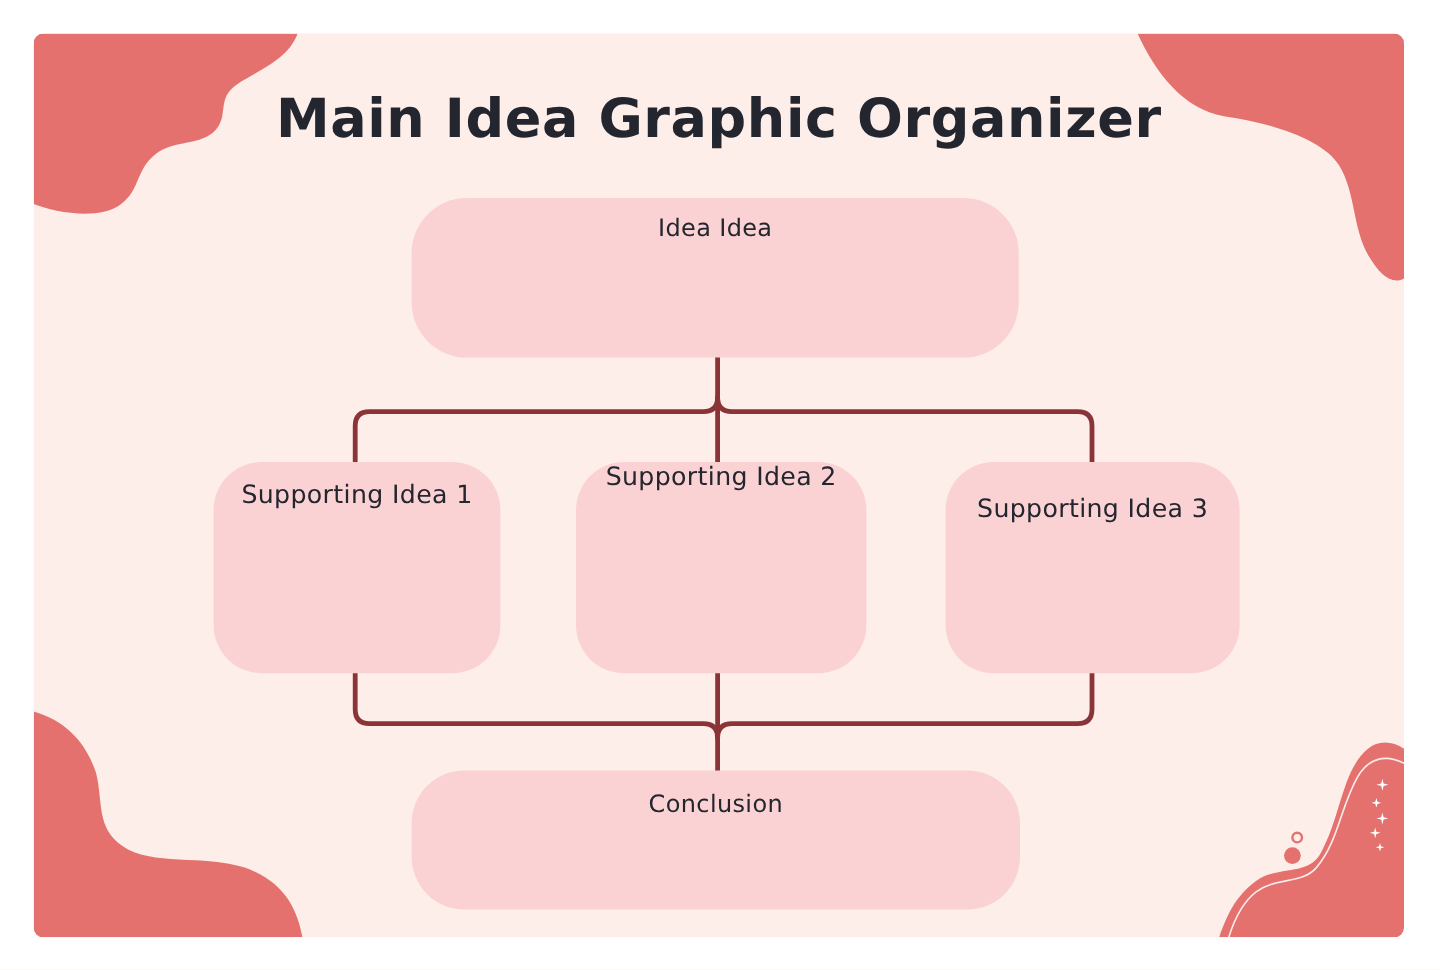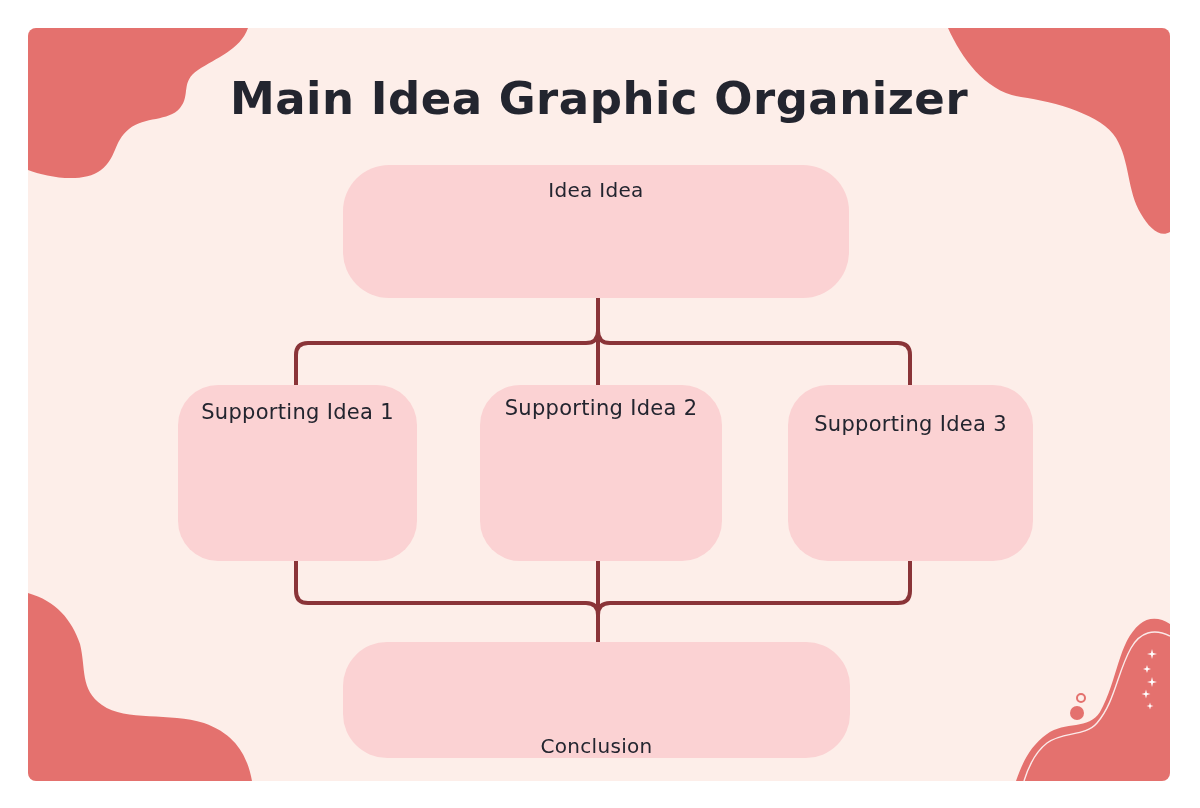--- a/index.html
+++ b/index.html
@@ -42,24 +42,24 @@
   .node{
     position:absolute;
     background:var(--node-fill);
     display:flex;justify-content:center;align-items:flex-start;
     color:var(--text-color);
     padding-top:13px;
   }
   .node .node-label{font-size:20px;letter-spacing:.3px;}
   .node-main{left:315px;top:137px;width:506px;height:133px;border-radius:46px;}
   .node-s1{left:150px;top:357px;width:239px;height:176px;border-radius:40px;padding-top:15px;}
-  .node-s2{left:452px;top:357px;width:242px;height:176px;border-radius:40px;padding-top:11px;}
+  .node-s2{left:452px;top:357px;width:242px;height:176px;border-radius:40px;padding-top:0;}
   .node-s3{left:760px;top:357px;width:245px;height:176px;border-radius:40px;padding-top:27px;}
   .node-s1 .node-label,.node-s2 .node-label,.node-s3 .node-label{font-size:21px;}
-  .node-conclusion{left:315px;top:614px;width:507px;height:116px;border-radius:44px;padding-top:16px;align-items:flex-end;}
+  .node-conclusion{left:315px;top:614px;width:507px;height:116px;border-radius:44px;padding-top:16px;}
 </style>
 </head>
 <body>
 
 <div class="canvas">
 
   <svg class="layer" viewBox="0 0 1142 753" aria-hidden="true">
     <path class="blob" d="M0,0 H220 C212,22 188,30 170,42 C152,54 163,67 152,80 C140,94 117,88 101,101 C85,114 89,130 73,142 C55,156 18,149 0,142 Z"></path>
     <path class="blob" d="M920,0 H1142 V204 C1132,210 1121,200 1113,186 C1099,163 1102,133 1088,110 C1074,87 1028,74 993,69 C958,64 934,31 920,0 Z"></path>
     <path class="blob" d="M0,565 C28,573 44,592 52,616 C58,640 52,662 74,677 C98,694 142,684 176,695 C210,707 220,731 224,753 L0,753 Z"></path>

